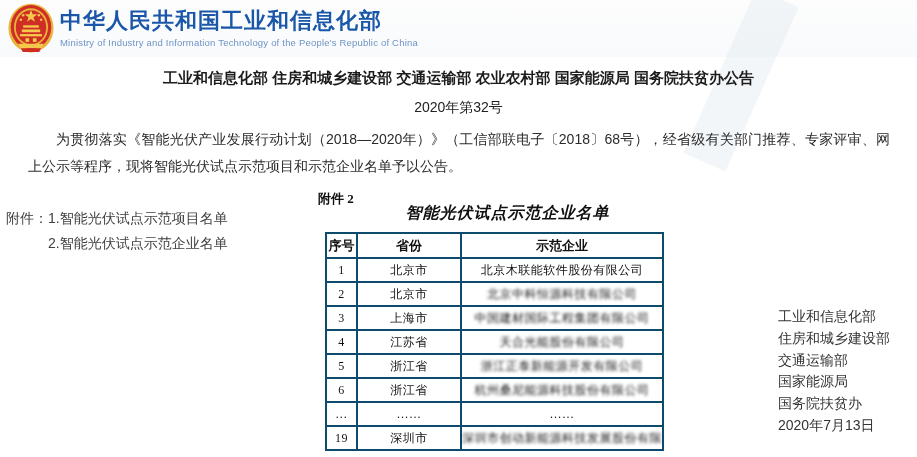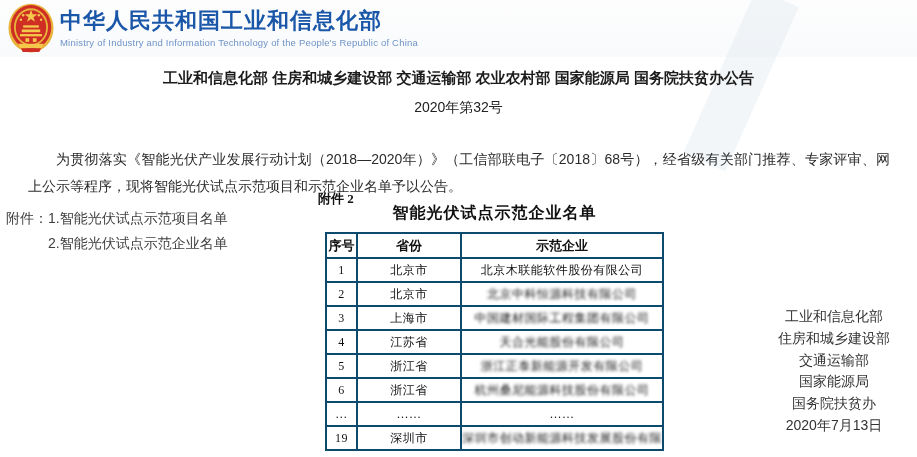--- a/index.html
+++ b/index.html
@@ -33,41 +33,41 @@
   
   .doc-title {
     position:absolute; left:0; top:69px; width:917px;
     text-align:center; font-size:15px; font-weight:bold; color:#1c1c1c;
   }
   .doc-number {
     position:absolute; left:0; top:99px; width:917px;
     text-align:center; font-size:14px; color:#222;
   }
   .doc-body {
-    position:absolute; left:28px; top:146px; width:862px;
+    position:absolute; left:28px; top:126px; width:862px;
     font-size:14px; line-height:27px; color:#2b2b2b;
     text-indent:2em; text-align:justify;
   }
   
   .attachments {
     position:absolute; left:6px; top:206px;
     font-size:14px; color:#404040; display:flex;
   }
   .attachments .label { line-height:25px; }
   .attachments .items div { line-height:25px; }
   
   .annex-label {
     position:absolute; left:318px; top:190px;
     font-size:13px; font-weight:bold; color:#111;
     font-family:"Liberation Serif", serif;
   }
   .table-title {
-    position:absolute; left:326px; top:203px; width:337px;
+    position:absolute; left:339px; top:203px; width:337px;
     text-align:center; font-size:16px; font-weight:bold; color:#111;
-    font-family:"Liberation Serif", serif; letter-spacing:1px;
+    font-family:"Liberation Serif", serif; letter-spacing:1px;font-style:italic;
   }
   table.enterprise {
     position:absolute; left:325px; top:232px;
     border-collapse:collapse; table-layout:fixed; width:337px;
     font-family:"Liberation Serif", serif;
   }
   table.enterprise th, table.enterprise td {
     border:2px solid #0c4a6e; text-align:center; vertical-align:middle;
     overflow:hidden; white-space:nowrap; color:#111;
   }
@@ -78,21 +78,21 @@
   col.c-no  { width:31px; }
   col.c-prov{ width:104px; }
   col.c-comp{ width:202px; }
   td.blurred { filter:blur(1.6px); color:#5a5a5a; letter-spacing:0; }
   td.small  { font-size:10.5px; letter-spacing:0; }
   
   .signature {
     position:absolute; left:778px; top:306px;
     font-size:14px; color:#333;
   }
-  .signature div { line-height:21.8px; white-space:nowrap;text-align:center; }
+  .signature div { line-height:21.8px; white-space:nowrap; }
 </style>
 </head>
 <body>
 
 <div class="page">
 
   <div class="site-header">
     <div class="header-streak"></div>
     <div class="brand">
       <svg class="emblem" viewBox="0 0 100 112">

